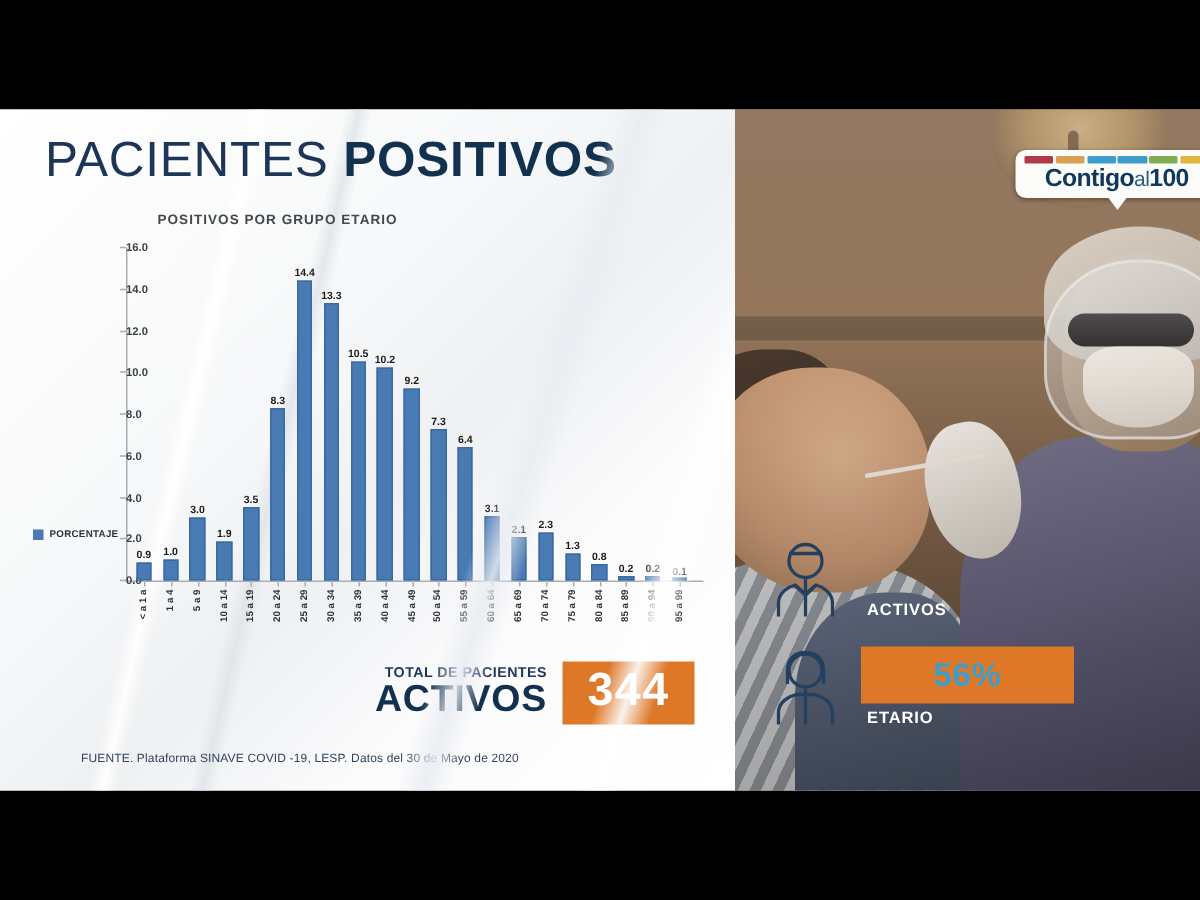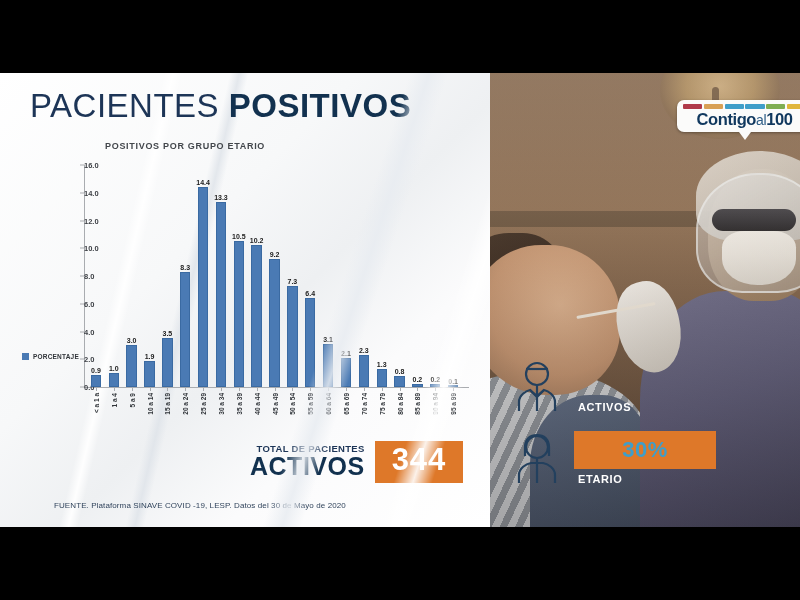--- a/index.html
+++ b/index.html
@@ -361,19 +361,19 @@
       <div class="stat" id="statF">
         <div class="staticon">
           <svg viewBox="0 0 62 62" width="62" height="62" fill="none" stroke="#23405e" stroke-width="2.2">
             <circle cx="31" cy="20" r="11"></circle>
             <path d="M19 20c0-8 5-12 12-12s12 4 12 12M19 20v9M43 20v9"></path>
             <path d="M13 56v-8c0-7 7-11 12-12h12c5 1 12 5 12 12v8"></path>
             <path d="M31 32v24"></path>
           </svg>
         </div>
         <div class="statbox">
-          <span class="statpct">30%</span>
+          <span class="statpct">56%</span>
         </div>
         <div class="statlabel">ETARIO</div>
       </div>
     </div>
   </div>
 </div>
 
 </body></html>

